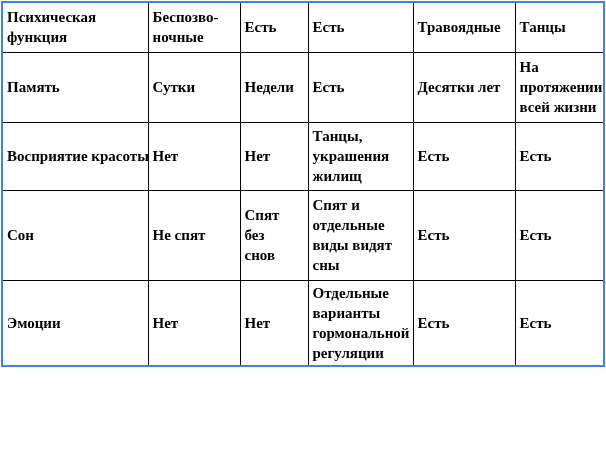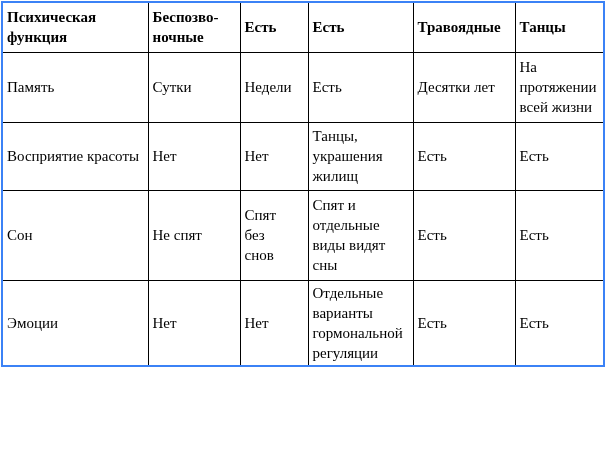--- a/index.html
+++ b/index.html
@@ -29,21 +29,21 @@
     color: #000000;
     text-align: left;
     vertical-align: middle;
     white-space: pre;
     overflow: hidden;
   }
   .psy-table th {
     font-weight: bold;
   }
   .psy-table td {
-    font-weight: normal;
+    font-weight: bold;
   }
   tr.r-header { height: 50px; }
   tr.r-0 { height: 70px; }
   tr.r-1 { height: 68px; }
   tr.r-2 { height: 50px; }
   tr.r-3 { height: 90px; }
   tr.r-4 { height: 86px; }
   tr.r-5 { height: 49px; }
   col.c0 { width: 146px; }
   col.c1 { width: 92px; }

